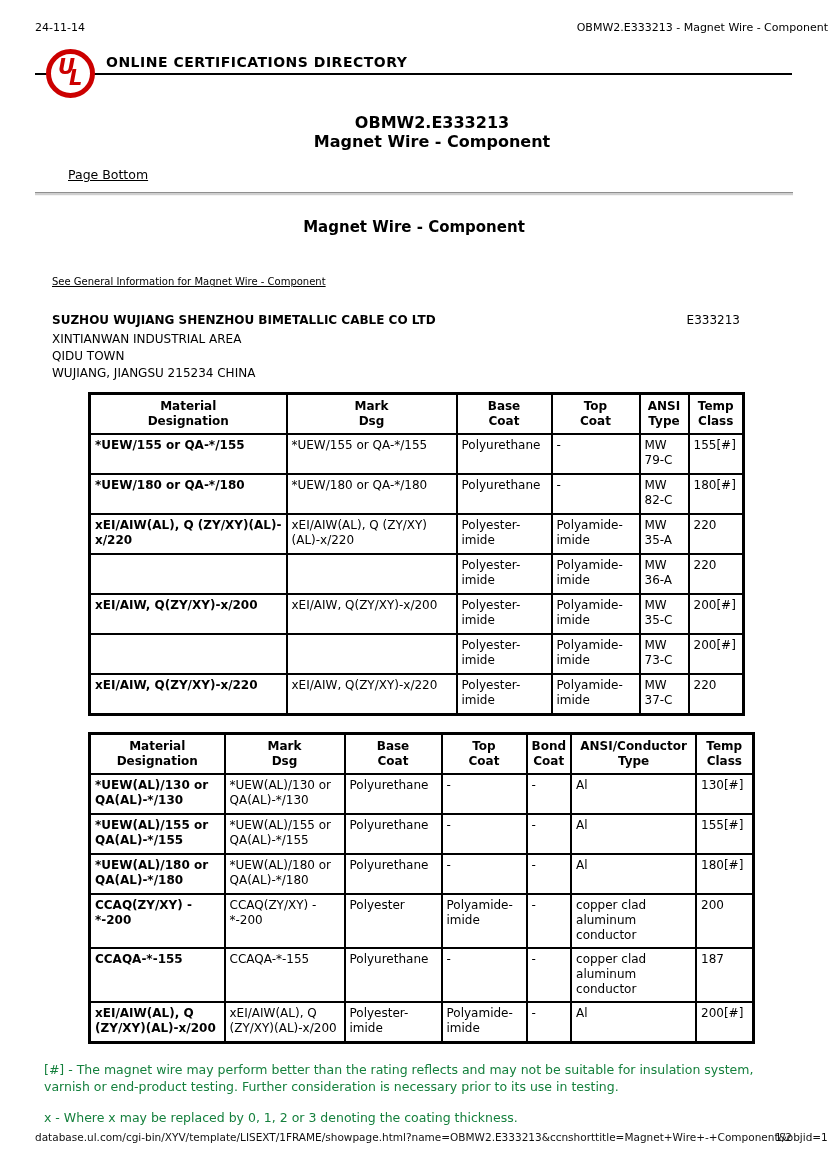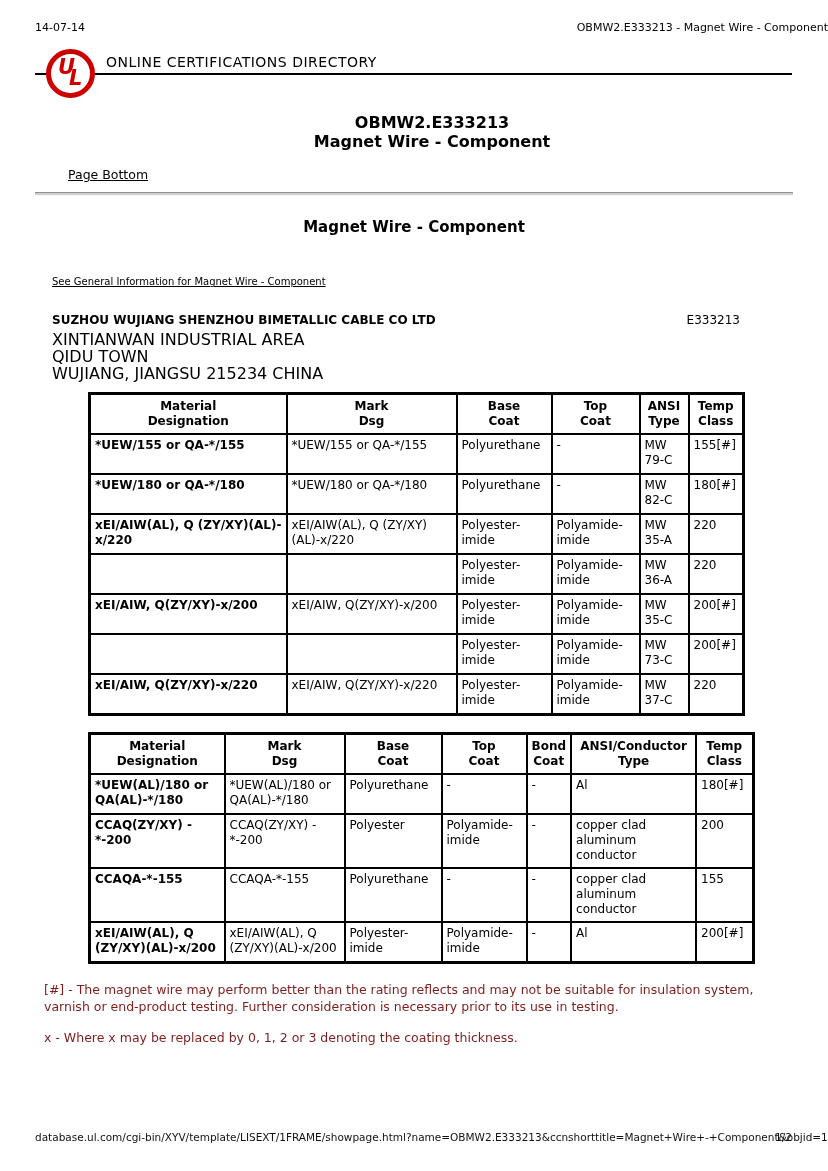--- a/index.html
+++ b/index.html
@@ -27,74 +27,74 @@
     background: #fff; z-index: 2;
   }
   .ul-logo .ul-u, .ul-logo .ul-l {
     position: absolute; color: #cc0000; font-weight: bold; font-style: italic;
     font-size: 21px; line-height: 1;
   }
   .ul-logo .ul-u { left: 7px; top: 3px; }
   .ul-logo .ul-l { left: 18px; top: 14px; }
   .directory-title {
     position: absolute; left: 106px; top: 5px;
-    font-weight: normal; font-size: 14px; letter-spacing: 0.5px; z-index: 2;
+    font-weight: bold; font-size: 14px; letter-spacing: 0.5px; z-index: 2;
     background: #fff; padding: 0 4px 1px 0;
   }
 
   .main-title { text-align: center; font-weight: bold; font-size: 16px; line-height: 1.2; margin-top: 2px; margin-left: 36px; }
 
   .page-bottom-wrap { margin: 16px 0 0 68px; font-size: 12.5px; }
   a.doc-link { color: #000; text-decoration: underline; cursor: pointer; }
 
   .rule {
     margin: 10px 35px 0 35px; height: 2px;
     border-top: 1px solid #8f8f8f; border-bottom: 1px solid #f4f4f4;
     background: #cfcfcf;
   }
 
   .section-heading { text-align: center; font-weight: bold; font-size: 15px; margin-top: 22px; }
 
   .general-info { margin: 40px 0 0 52px; font-size: 10px; }
 
   .company { display: flex; justify-content: space-between; margin: 26px 88px 0 52px; font-size: 12px; text-align: right; }
   .company-name { font-weight: bold; }
-  .address { margin-left: 52px; font-size: 16px; line-height: 17px; margin-top: 4px; }
+  .address { margin-left: 52px; font-size: 12px; line-height: 17px; margin-top: 4px; }
 
   table.data-table {
     border-collapse: collapse; table-layout: fixed;
     margin: 10px 0 0 88px;
     border: 3px solid #000;
     font-size: 12px;
   }
   table.data-table.second { margin-top: 16px; }
   table.data-table th, table.data-table td {
     border: 2px solid #000;
     padding: 3px 4px 4px 4px;
     vertical-align: top; text-align: left;
     overflow: hidden; line-height: 15px;
   }
   table.data-table th { text-align: center; font-weight: bold; white-space: pre-line; padding-top: 4px; }
   table.data-table td.bold-cell { font-weight: bold; }
   table.data-table td { height: 31px; }
 
-  .footnote { margin: 18px 36px 0 44px; font-size: 12.5px; line-height: 1.3; color: #7f1d1d; }
+  .footnote { margin: 18px 36px 0 44px; font-size: 12.5px; line-height: 1.3; color: #15803d; }
   .footnote + .footnote { margin-top: 15px; }
 
   .print-footer { position: absolute; left: 0; right: 0; top: 1131px; font-size: 10.5px; color: #111; }
   .footer-url { position: absolute; left: 35px; white-space: nowrap; }
   .footer-page { position: absolute; right: 36px; margin-left: 41px; }
 </style>
 </head>
 <body>
 
 <div class="page">
 
   <div class="print-header">
-    <span class="print-date">14-07-14</span>
+    <span class="print-date">24-11-14</span>
     <div class="print-doc-title">OBMW2.E333213 - Magnet Wire - Component</div>
   </div>
 
   <div class="brand">
     <div class="brand-line"></div>
     <div class="ul-logo">
       <span class="ul-u">U</span>
       <span class="ul-l">L</span>
     </div>
     <div class="directory-title">ONLINE CERTIFICATIONS DIRECTORY</div>
@@ -235,20 +235,38 @@
           <th>Bond
 Coat</th>
           <th>ANSI/Conductor
 Type</th>
           <th>Temp
 Class</th>
         </tr>
       </thead>
       <tbody>
         <tr>
+          <td class="bold-cell">*UEW(AL)/130 or QA(AL)-*/130</td>
+          <td>*UEW(AL)/130 or QA(AL)-*/130</td>
+          <td>Polyurethane</td>
+          <td>-</td>
+          <td>-</td>
+          <td>Al</td>
+          <td>130[#]</td>
+        </tr>
+        <tr>
+          <td class="bold-cell">*UEW(AL)/155 or QA(AL)-*/155</td>
+          <td>*UEW(AL)/155 or QA(AL)-*/155</td>
+          <td>Polyurethane</td>
+          <td>-</td>
+          <td>-</td>
+          <td>Al</td>
+          <td>155[#]</td>
+        </tr>
+        <tr>
           <td class="bold-cell">*UEW(AL)/180 or QA(AL)-*/180</td>
           <td>*UEW(AL)/180 or QA(AL)-*/180</td>
           <td>Polyurethane</td>
           <td>-</td>
           <td>-</td>
           <td>Al</td>
           <td>180[#]</td>
         </tr>
         <tr>
           <td class="bold-cell">CCAQ(ZY/XY) -*-200</td>
@@ -259,21 +277,21 @@
           <td>copper clad aluminum conductor</td>
           <td>200</td>
         </tr>
         <tr>
           <td class="bold-cell">CCAQA-*-155</td>
           <td>CCAQA-*-155</td>
           <td>Polyurethane</td>
           <td>-</td>
           <td>-</td>
           <td>copper clad aluminum conductor</td>
-          <td>155</td>
+          <td>187</td>
         </tr>
         <tr>
           <td class="bold-cell">xEI/AIW(AL), Q (ZY/XY)(AL)-x/200</td>
           <td>xEI/AIW(AL), Q (ZY/XY)(AL)-x/200</td>
           <td>Polyester-imide</td>
           <td>Polyamide-imide</td>
           <td>-</td>
           <td>Al</td>
           <td>200[#]</td>
         </tr>

